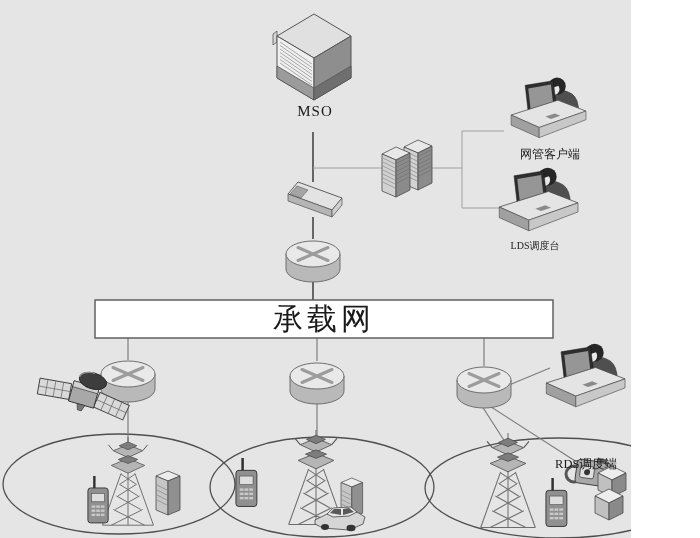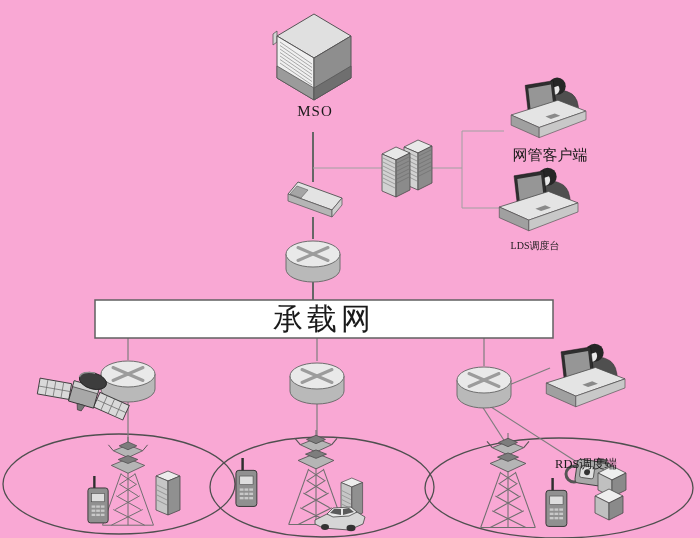--- a/index.html
+++ b/index.html
@@ -1,23 +1,23 @@
 <!DOCTYPE html>
 <html><head>
 <meta charset="utf-8">
 <style>
   html,body{margin:0;padding:0;background:#fff;}
   .stage{
-    position:relative;width:700px;height:538px;background:#f9a8d4;overflow:hidden;
+    position:relative;width:631px;height:538px;background:#e5e5e5;overflow:hidden;
     font-family:"Liberation Serif","DejaVu Serif",serif;color:#1a1a1a;
   }
   .stage svg{position:absolute;left:0;top:0;}
   .lbl{position:absolute;text-align:center;color:#1a1a1a;}
   .lbl-mso{left:288px;top:103px;width:54px;font-size:15px;letter-spacing:1px;}
-  .lbl-nms{left:498px;top:146px;width:104px;font-size:15px;}
+  .lbl-nms{left:498px;top:146px;width:104px;font-size:12px;}
   .lbl-lds{left:483px;top:239px;width:104px;font-size:10px;}
   .lbl-rds{left:534px;top:409px;width:104px;font-size:12.5px;margin-top:47px;}
   .lbl-bearer{
     left:95px;top:300px;width:458px;height:38px;line-height:38px;
     font-size:30px;letter-spacing:4px;
   }
 </style>
 </head>
 <body>
 

